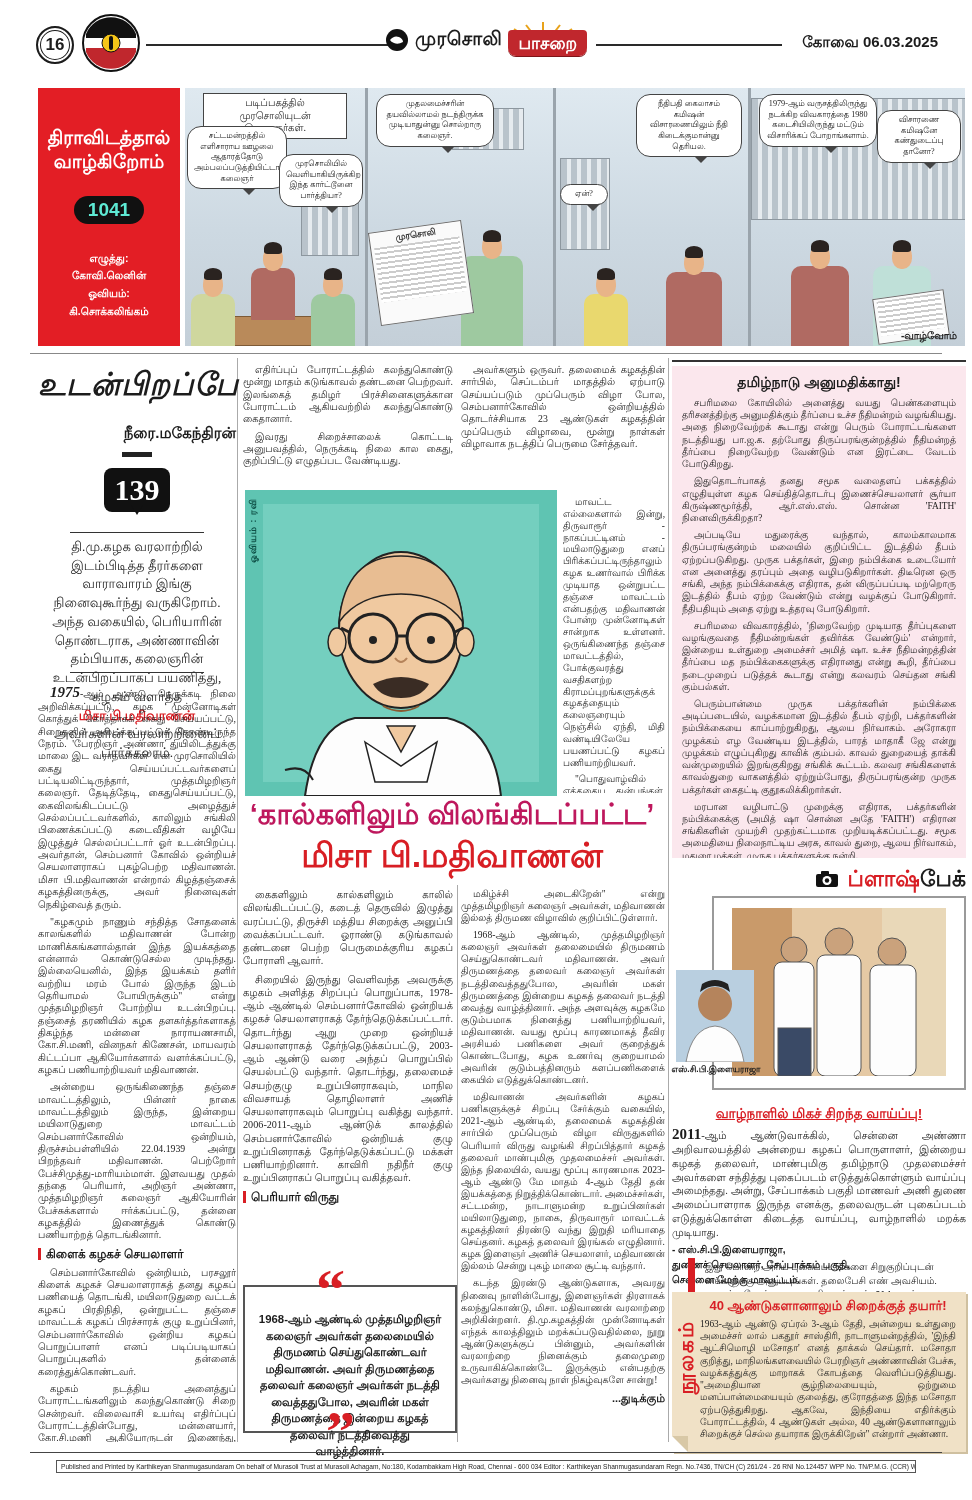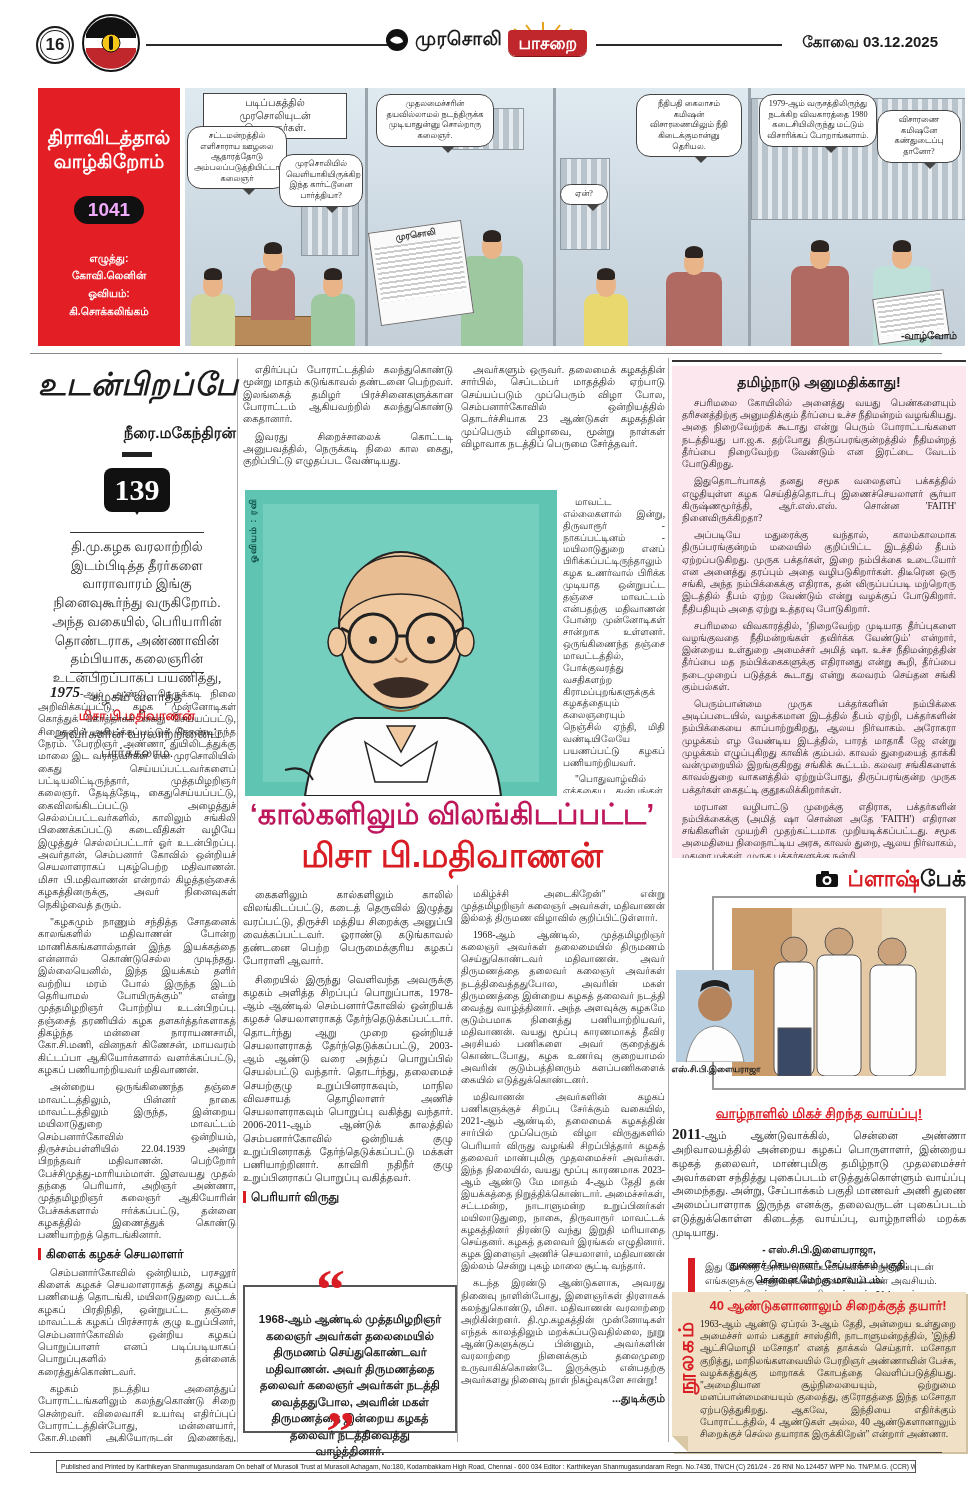--- a/index.html
+++ b/index.html
@@ -15,21 +15,21 @@
   .masthead{left:0;top:24px;width:972px;display:flex;justify-content:center;align-items:center;gap:6px;}
   .mast-name{font:bold 19px "Liberation Sans",sans-serif;letter-spacing:.5px;}
   .paasarai{position:relative;background:#c0272d;color:#fff;border-radius:4px 4px 8px 8px;
             padding:4px 10px 3px;font:bold 17px "Liberation Sans",sans-serif;box-shadow:0 1px 0 #7e1418;}
   .dateline{right:34px;top:33px;font:bold 15px "Liberation Sans",sans-serif;}
 
   
   .comic-title-box{left:38px;top:88px;width:142px;height:258px;background:#e31e25;color:#fff;
                    display:flex;flex-direction:column;align-items:center;text-align:center;padding-top:38px;box-sizing:border-box;}
   .comic-title{font:bold 19px "Liberation Sans",sans-serif;line-height:1.25;padding:0 6px;}
-  .comic-num{margin-top:22px;background:#111;color:#f0abfc;border-radius:16px;padding:3px 14px;
+  .comic-num{margin-top:22px;background:#111;color:#5eead4;border-radius:16px;padding:3px 14px;
              font:bold 19px "Liberation Sans",sans-serif;}
   .comic-credits{margin-top:26px;font:bold 10.5px "Liberation Sans",sans-serif;line-height:1.7;}
   .strip{left:185px;top:88px;width:780px;height:258px;display:flex;gap:3px;background:#9aa4ac;}
   .panel{position:relative;flex-shrink:0;background:linear-gradient(180deg,#dfe9f0 0%,#cdd9e2 55%,#c4cfd8 100%);overflow:hidden;}
   .shelf{position:absolute;background:repeating-linear-gradient(90deg,#b9c3cb 0 6px,#e6ebef 6px 10px);border:1px solid #8d979f;}
   .caption{position:absolute;background:#fff;border:1px solid #444;font:10px "Liberation Serif",serif;
            padding:3px 6px;text-align:center;line-height:1.25;}
   .bubble{position:absolute;background:#fff;border:1px solid #444;border-radius:14px;
           font:8.2px "Liberation Serif",serif;padding:4px 6px;text-align:center;line-height:1.3;}
   .bubble:after{content:"";position:absolute;bottom:-7px;left:55%;border:7px solid transparent;border-top-color:#444;border-bottom:0;}
@@ -89,21 +89,21 @@
 
   .fb-logo{left:672px;top:866px;width:294px;text-align:right;font:bold 22px "Liberation Sans",sans-serif;}
   .fb-logo .red{color:#d81e24;}
   .fb-frame{left:712px;top:896px;width:250px;height:190px;border:2px solid #9a9a9a;}
   .fb-photo-big{position:absolute;left:18px;top:10px;width:214px;height:168px;background:#e5c9a4;overflow:hidden;}
   .fb-photo-small{left:676px;top:970px;width:78px;height:92px;background:#b9cfe0;overflow:hidden;position:absolute;}
   .fb-small-cap{left:668px;top:1064px;width:96px;text-align:center;font:bold 8.5px "Liberation Sans",sans-serif;}
   .fb-head{left:672px;top:1106px;width:294px;text-align:center;font:bold 13.5px "Liberation Sans",sans-serif;color:#d81e24;text-decoration:underline;}
   .fb-body{left:672px;top:1126px;width:294px;font:10.6px "Liberation Serif",serif;line-height:1.3;text-align:justify;}
   .fb-lead{font:bold 15px "Liberation Serif",serif;}
-  .fb-sign{text-align:center;font:bold 10px "Liberation Sans",sans-serif;line-height:1.5;margin-top:3px;}
+  .fb-sign{text-align:left;font:bold 10px "Liberation Sans",sans-serif;line-height:1.5;margin-top:3px;}
   .contact{left:688px;top:1258px;width:278px;border-left:7px solid #d81e24;padding:2px 0 2px 10px;box-sizing:border-box;
            font:9.6px "Liberation Sans",sans-serif;line-height:1.42;color:#222;}
 
   .annabox{left:672px;top:1292px;width:294px;height:160px;background:#f0e1c6;box-shadow:2px 2px 0 #cbb громад;}
   .annabox{box-shadow:2px 2px 0 #cfc0a0;}
   .annabox:after{content:"";position:absolute;left:0;bottom:0;border-left:16px solid #fff;border-top:16px solid #d8c8a6;}
   .anna-vlabel{position:absolute;left:2px;top:28px;writing-mode:vertical-rl;transform:rotate(180deg);
                color:#d81e24;font:bold 20px "Liberation Sans",sans-serif;letter-spacing:2px;}
   .anna-title{text-align:center;font:bold 13px "Liberation Sans",sans-serif;color:#d81e24;margin:6px 8px 3px 26px;}
   .anna-body{margin:0 10px 6px 28px;font:9.4px "Liberation Serif",serif;line-height:1.3;text-align:justify;}
@@ -145,21 +145,21 @@
           <line x1="45" y1="12" x2="52" y2="3"></line>
             <line x1="15" y1="13" x2="6" y2="7"></line>
           <line x1="55" y1="13" x2="64" y2="7"></line>
         </g>
         <circle cx="35" cy="13" r="5" fill="#f5c518"></circle>
       </svg>
       <span class="paasarai">பாசறை</span>
     </span>
   </div>
 
-  <div class="abs dateline">கோவை  03.12.2025</div>
+  <div class="abs dateline">கோவை  06.03.2025</div>
 
   <div class="abs comic-title-box">
     <div class="comic-title">திராவிடத்தால் வாழ்கிறோம்</div>
     <div class="comic-num">1041</div>
     <div class="comic-credits">
       <div>எழுத்து:</div>
       <div>கோவி.லெனின்</div>
       <div>ஓவியம்:</div>
       <div>கி.சொக்கலிங்கம்</div>
     </div>

